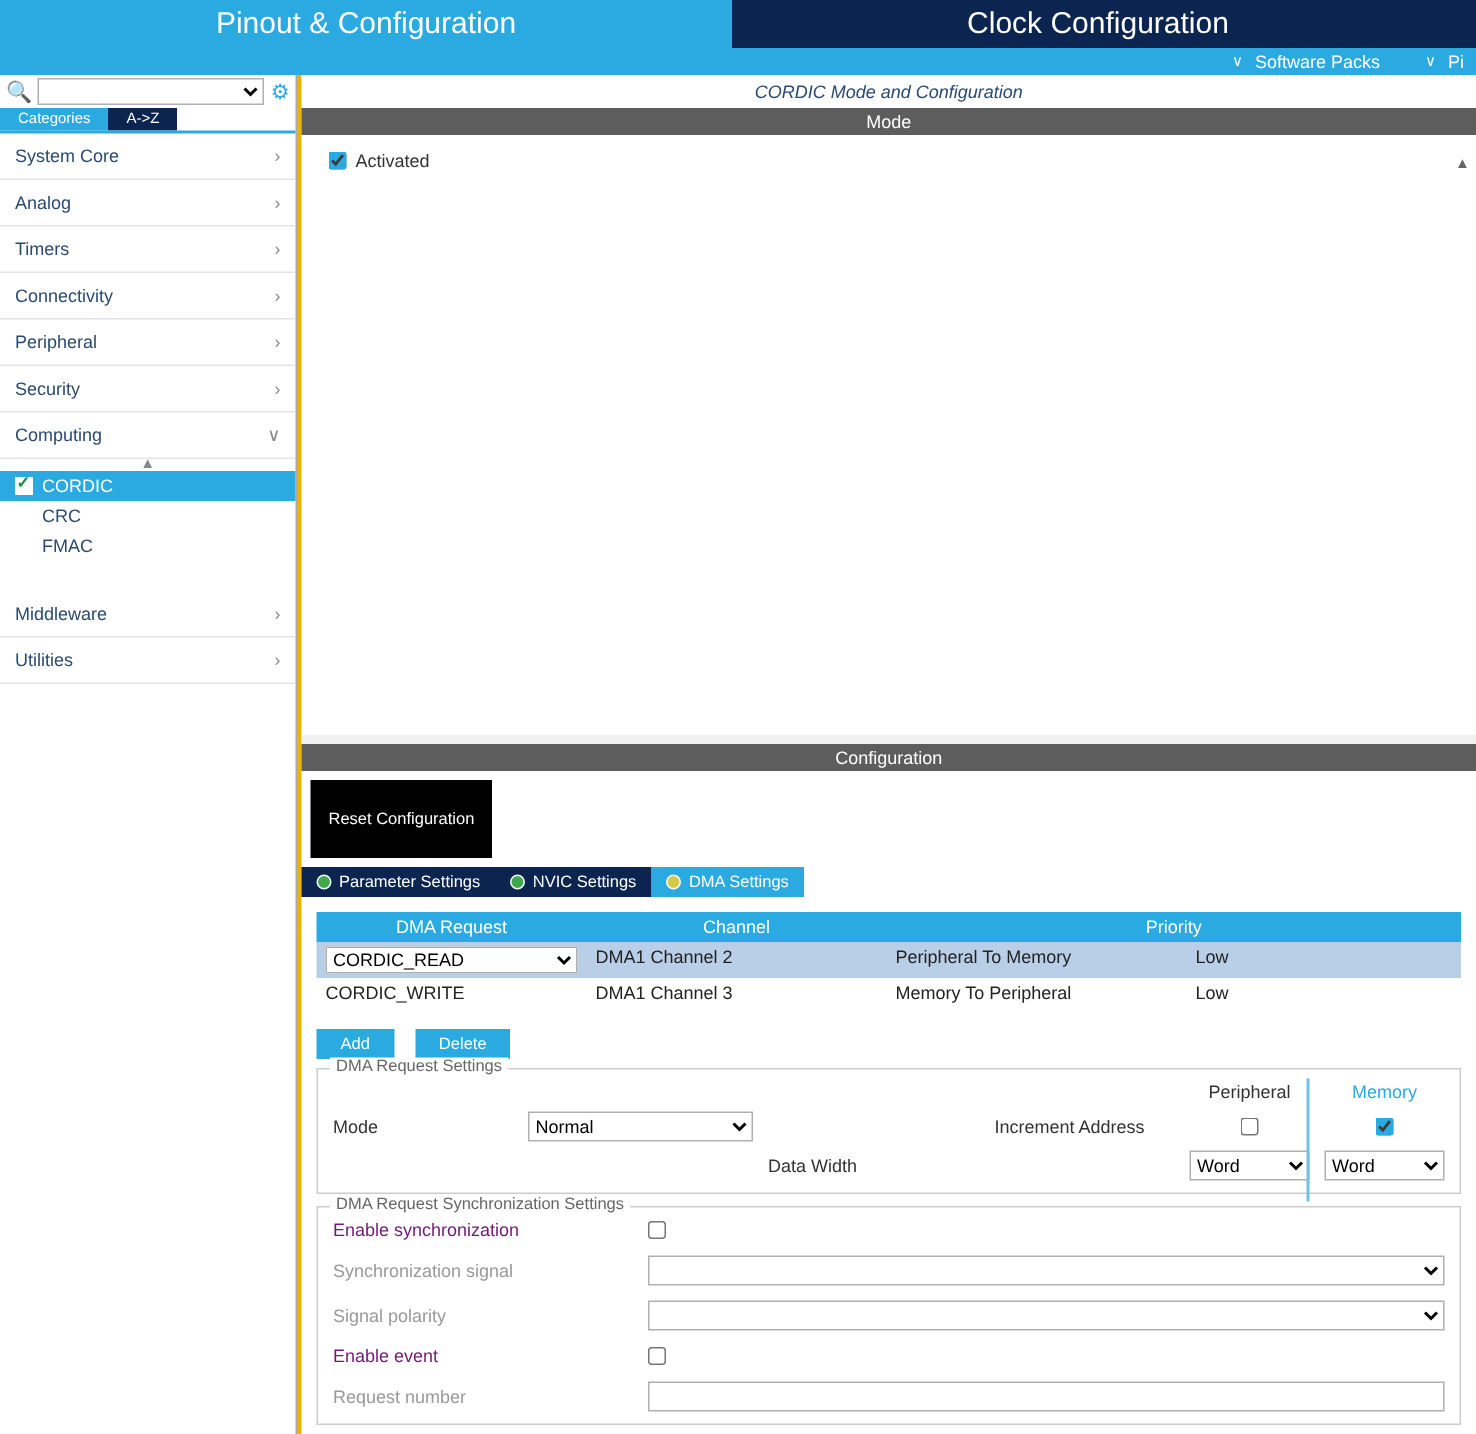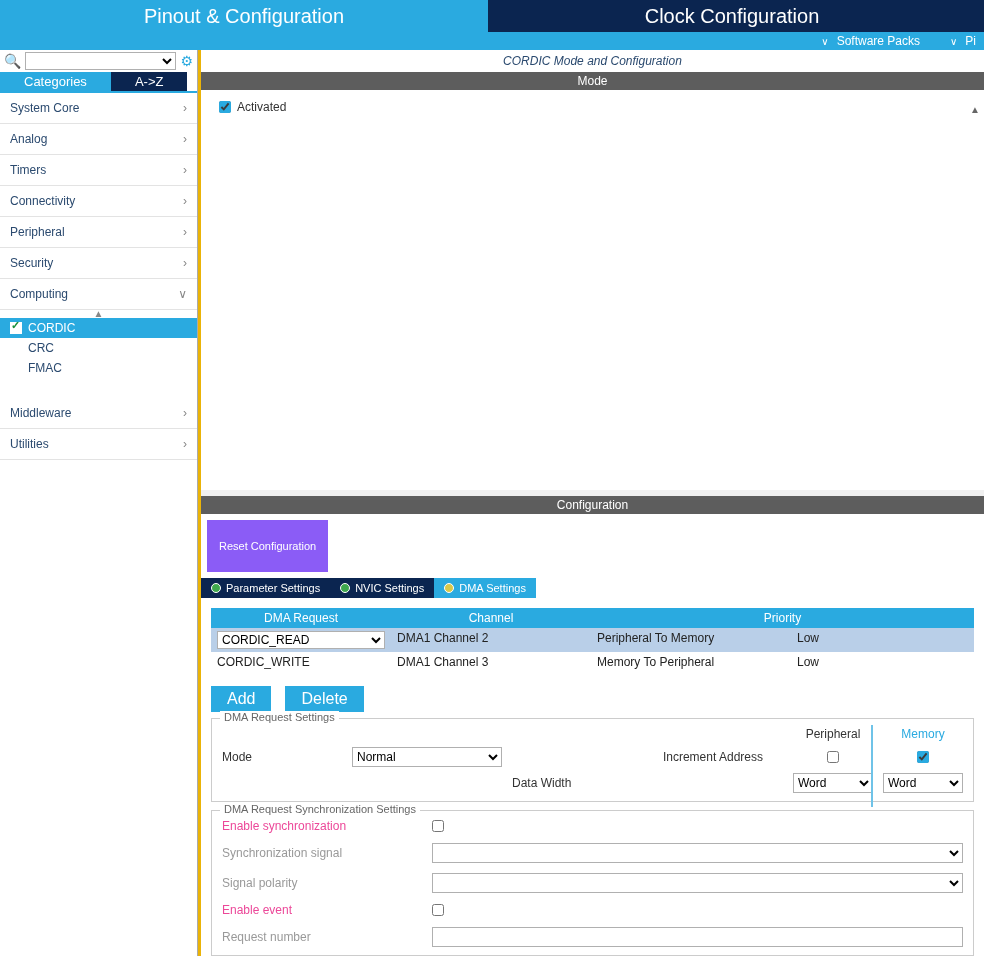--- a/index.html
+++ b/index.html
@@ -15,21 +15,21 @@
 .subbar-item { display:flex; align-items:center; gap:4px; cursor:pointer; }
 .vchev::before { content:"\2228"; font-size:10px; margin-right:4px; }
 
 .layout { display:flex; height:calc(956px - 50px); }
 .sidebar { width:198px; background:#fff; border-right:1px solid #aaa; display:flex; flex-direction:column; }
 .side-top { display:flex; align-items:center; padding:2px 4px; gap:4px; }
 .side-search-icon { color:#2aaae0; font-size:14px; }
 .side-select { flex:1; height:18px; border:1px solid #b0b0b0; font-size:11px; background:#fff; }
 .side-gear { color:#2aaae0; font-size:14px; cursor:pointer; }
 .side-tabs { display:flex; }
-.side-tabpill { padding:2px 24px; font-size:13px; cursor:pointer; }
+.side-tabpill { padding:2px 12px; font-size:10px; cursor:pointer; }
 .side-tabpill.cat { background:#2aaae0; color:#fff; }
 .side-tabpill.az { background:#0b2550; color:#fff; }
 .side-divider { height:2px; background:#2aaae0; }
 
 .cat-row { display:flex; justify-content:space-between; align-items:center; padding:8px 10px; border-bottom:1px solid #e3e3e3; color:#2b4a6f; cursor:pointer; font-size:12px; }
 .cat-row .chev { color:#888; font-size:12px; }
 .cat-handle { text-align:center; color:#888; font-size:10px; line-height:8px; user-select:none; }
 .child-item { padding:3px 14px 3px 28px; color:#2b4a6f; font-size:12px; cursor:pointer; }
 .child-item.selected { background:#2aaae0; color:#fff; position:relative; }
 .child-item.selected::before { content:""; position:absolute; left:10px; top:4px; width:10px; height:10px; border:1px solid #fff; background:#fff; }
@@ -37,21 +37,21 @@
 
 .main { flex:1; display:flex; flex-direction:column; background:#fff; border-left:3px solid #eab308; position:relative; }
 .panel-title { text-align:center; padding:4px; color:#2b4a6f; font-size:12px; font-style:italic; }
 .bar-head { background:#5d5d5d; color:#fff; text-align:center; font-size:12px; padding:2px 0; position:relative; }
 .mode-body { padding:10px 18px; flex:0 0 400px; font-size:12px; color:#333; }
 .mode-chk { display:flex; align-items:center; gap:6px; }
 .mode-chk input { accent-color:#2aaae0; width:12px; height:12px; }
 
 .config-section { border-top:6px solid #f0f0f0; }
 .reset-row { padding:6px; }
-.reset-btn { background:#8b5cf6; color:#fff; border:none; padding:20px 12px; font-size:11px; cursor:pointer; }
+.reset-btn { background:#000000; color:#fff; border:none; padding:20px 12px; font-size:11px; cursor:pointer; }
 .cfg-tabs { display:flex; }
 .cfg-tab { display:flex; align-items:center; gap:5px; padding:4px 10px; font-size:11px; color:#fff; cursor:pointer; }
 .cfg-tab.dark { background:#0b2550; }
 .cfg-tab.light { background:#2aaae0; }
 .cfg-tab .dot { width:10px; height:10px; border-radius:50%; display:inline-block; }
 .dot.green { background:#3fa84d; border:1px solid #fff; }
 .dot.yellow { background:#d8c84a; border:1px solid #fff; }
 
 .dma-table { margin:10px; }
 .dma-thead { display:flex; background:#2aaae0; color:#fff; font-size:12px; }
@@ -60,33 +60,33 @@
 .col-chan { flex:0 0 200px; }
 .col-dir { flex:0 0 200px; }
 .col-pri { flex:1; }
 .dma-row { display:flex; font-size:12px; color:#222; }
 .dma-row.sel { background:#b9cfe8; }
 .dma-row > div { padding:3px 6px; }
 .dma-row .col-req { position:relative; }
 .req-select { width:100%; border:1px solid #b0b0b0; font-size:12px; background:#fff; height:18px; }
 
 .btn-row { margin:14px 10px 6px; display:flex; gap:14px; }
-.sm-btn { background:#2aaae0; color:#fff; border:none; padding:4px 16px; font-size:16px; cursor:pointer; }
+.sm-btn { background:#2aaae0; color:#fff; border:none; padding:4px 16px; font-size:11px; cursor:pointer; }
 
 .fieldset { margin:4px 10px 8px; border:1px solid #ccc; padding:8px 10px; font-size:12px; color:#333; position:relative; }
 .fieldset-legend { position:absolute; top:-8px; left:8px; background:#fff; padding:0 4px; color:#666; font-size:11px; }
 .settings-grid { display:grid; grid-template-columns: 120px 150px 1fr 80px 80px; align-items:center; gap:6px 10px; }
 .settings-head { text-align:center; color:#333; }
 .settings-head.mem { color:#2aaae0; }
 .vdiv { border-left:2px solid #6fc3e8; position:absolute; right:100px; top:6px; height:82px; }
 .sel-box { border:1px solid #b0b0b0; height:20px; font-size:12px; background:#fff; width:100%; }
 .chk { width:12px; height:12px; accent-color:#2aaae0; justify-self:center; }
 
 .sync-grid { display:grid; grid-template-columns: 190px 1fr; gap:10px 20px; align-items:center; }
-.sync-grid label { color:#ec4899; }
+.sync-grid label { color:#701a75; }
 .sync-grid .disabled { color:#999; }
 .wide-select, .wide-input { width:100%; border:1px solid #b0b0b0; height:20px; font-size:12px; background:#fff; }
 
 .scroll-arrow { position:absolute; right:2px; top:54px; width:12px; height:12px; color:#666; font-size:10px; }
 </style>
 </head>
 <body>
 
 <div class="top-tabs">
   <div class="top-tab active">Pinout &amp; Configuration</div>

